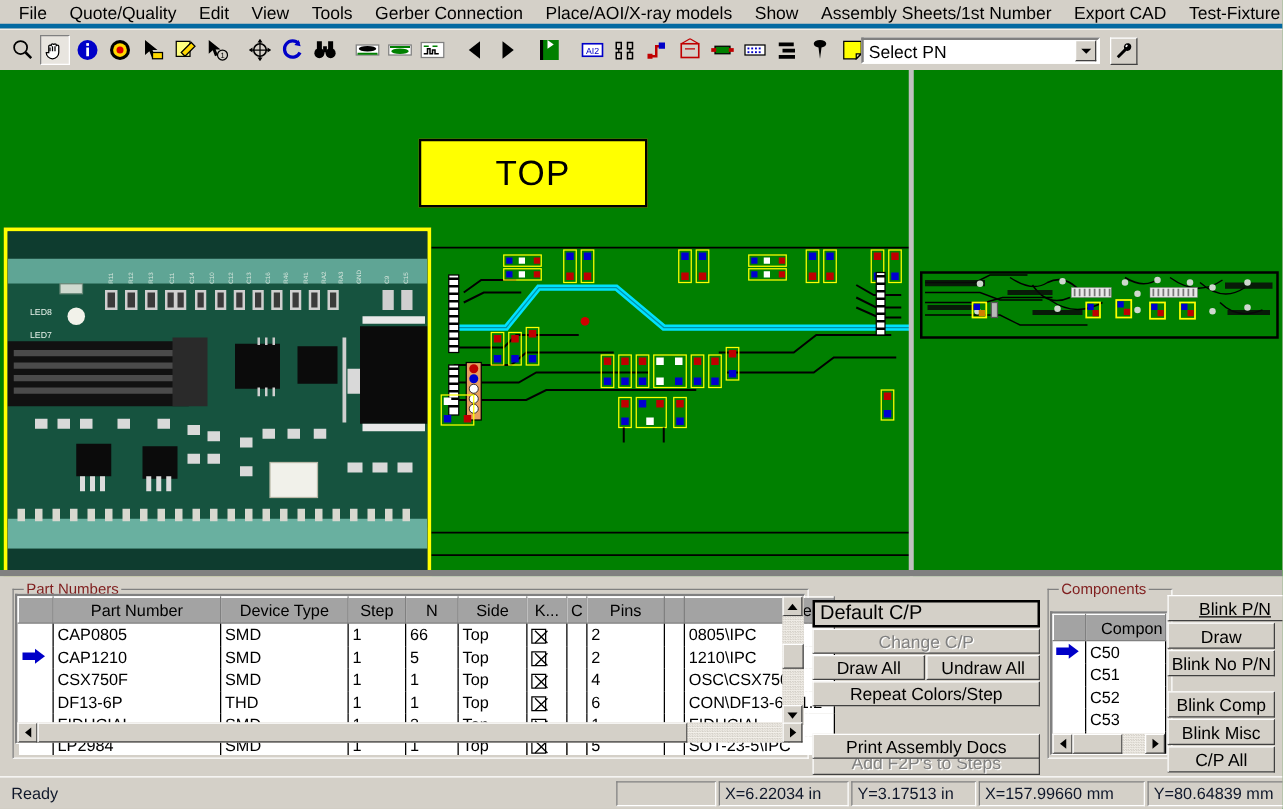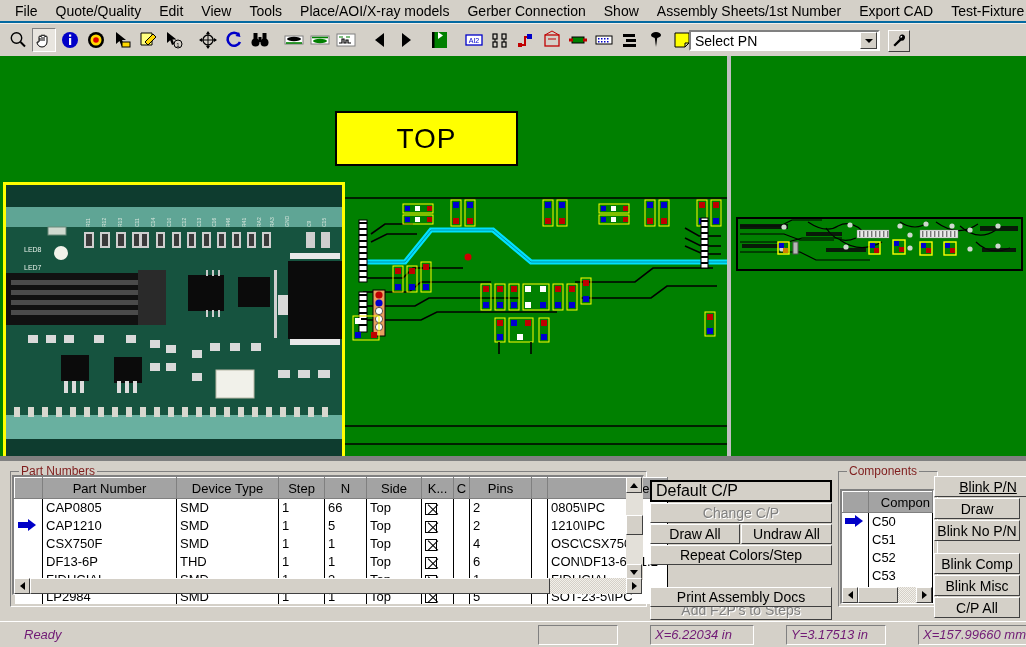--- a/index.html
+++ b/index.html
@@ -9,21 +9,21 @@
     overflow: hidden;
     font-family: "Liberation Sans", sans-serif;
     background: #d4d0c8;
   }
   #app { position: relative; width: 1026px; height: 647px; background: #d4d0c8; }
 
   
   .menubar {
     position: absolute; left: 0; top: 0; width: 1026px; height: 23px;
     background: #d4d0c8; display: flex; align-items: center;
-    padding-left: 6px; border-bottom: 2px solid #0369a1;
+    padding-left: 6px; border-bottom: 4px solid #0369a1;
   }
   .menu-item {
     font-size: 14px; color: #000; padding: 2px 9px; white-space: nowrap;
     line-height: 16px;
   }
 
   
   .toolbar {
     position: absolute; left: 0; top: 23px; width: 1026px; height: 33px;
     background: #d4d0c8; display: flex; align-items: center; padding-left: 5px;
@@ -219,46 +219,46 @@
     border-right: 1px solid #fff; border-bottom: 1px solid #fff; }
   .compbtns { position:absolute; left: 934px; top: 476px; width: 86px; height: 136px; }
 
   
   .statusbar {
     position:absolute; left:0; top: 621px; width: 1026px; height: 26px;
     background:#d4d0c8; display:flex; align-items:center;
     border-top: 1px solid #fff;
   }
   .status-panel {
-    height: 20px; margin: 0 16px; font-size: 13px; color:#701a75;
+    height: 20px; margin: 0 1px; font-size: 13px; color:#0f172a;
     display:flex; align-items:center; padding: 0 4px;
     border-top:1px solid #808080; border-left:1px solid #808080;
-    border-right:1px solid #fff; border-bottom:1px solid #fff;font-style:italic;
+    border-right:1px solid #fff; border-bottom:1px solid #fff;
   }
   .status-ready { border:none; flex: 0 0 490px; padding-left:8px; }
   .grip {
     width: 16px; height: 16px; margin-left:2px; margin-right:2px;
     background:
       linear-gradient(135deg, transparent 45%, #fff 45%, #fff 55%, transparent 55%),
       linear-gradient(135deg, transparent 65%, #fff 65%, #fff 75%, transparent 75%);
   }
 </style>
 </head>
 <body>
 
 <div id="app">
 
   <div class="menubar">
     <div class="menu-item">File</div>
     <div class="menu-item">Quote/Quality</div>
     <div class="menu-item">Edit</div>
     <div class="menu-item">View</div>
     <div class="menu-item">Tools</div>
+    <div class="menu-item">Gerber Connection</div>
     <div class="menu-item">Place/AOI/X-ray models</div>
-    <div class="menu-item">Gerber Connection</div>
     <div class="menu-item">Show</div>
     <div class="menu-item">Assembly Sheets/1st Number</div>
     <div class="menu-item">Export CAD</div>
     <div class="menu-item">Test-Fixture</div>
     <div class="menu-item">Help</div>
   </div>
 
   <div class="toolbar">
 
     <div class="tb-btn">

